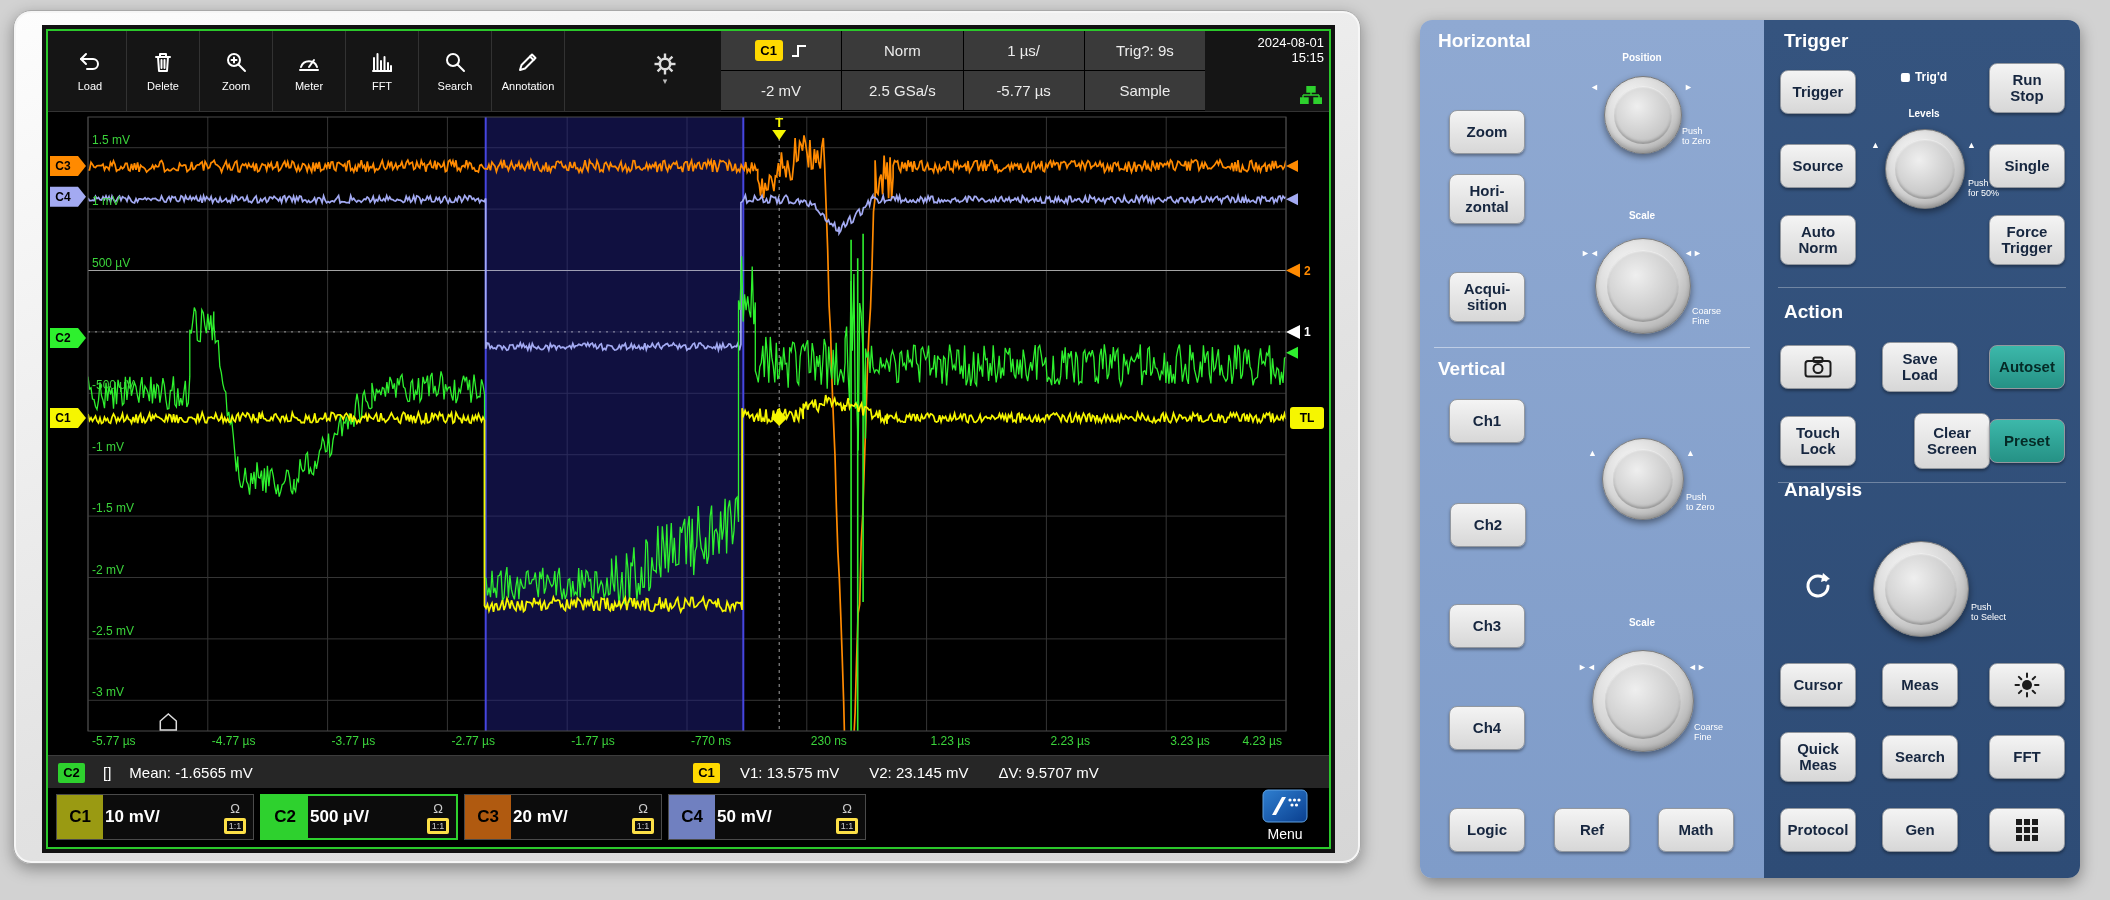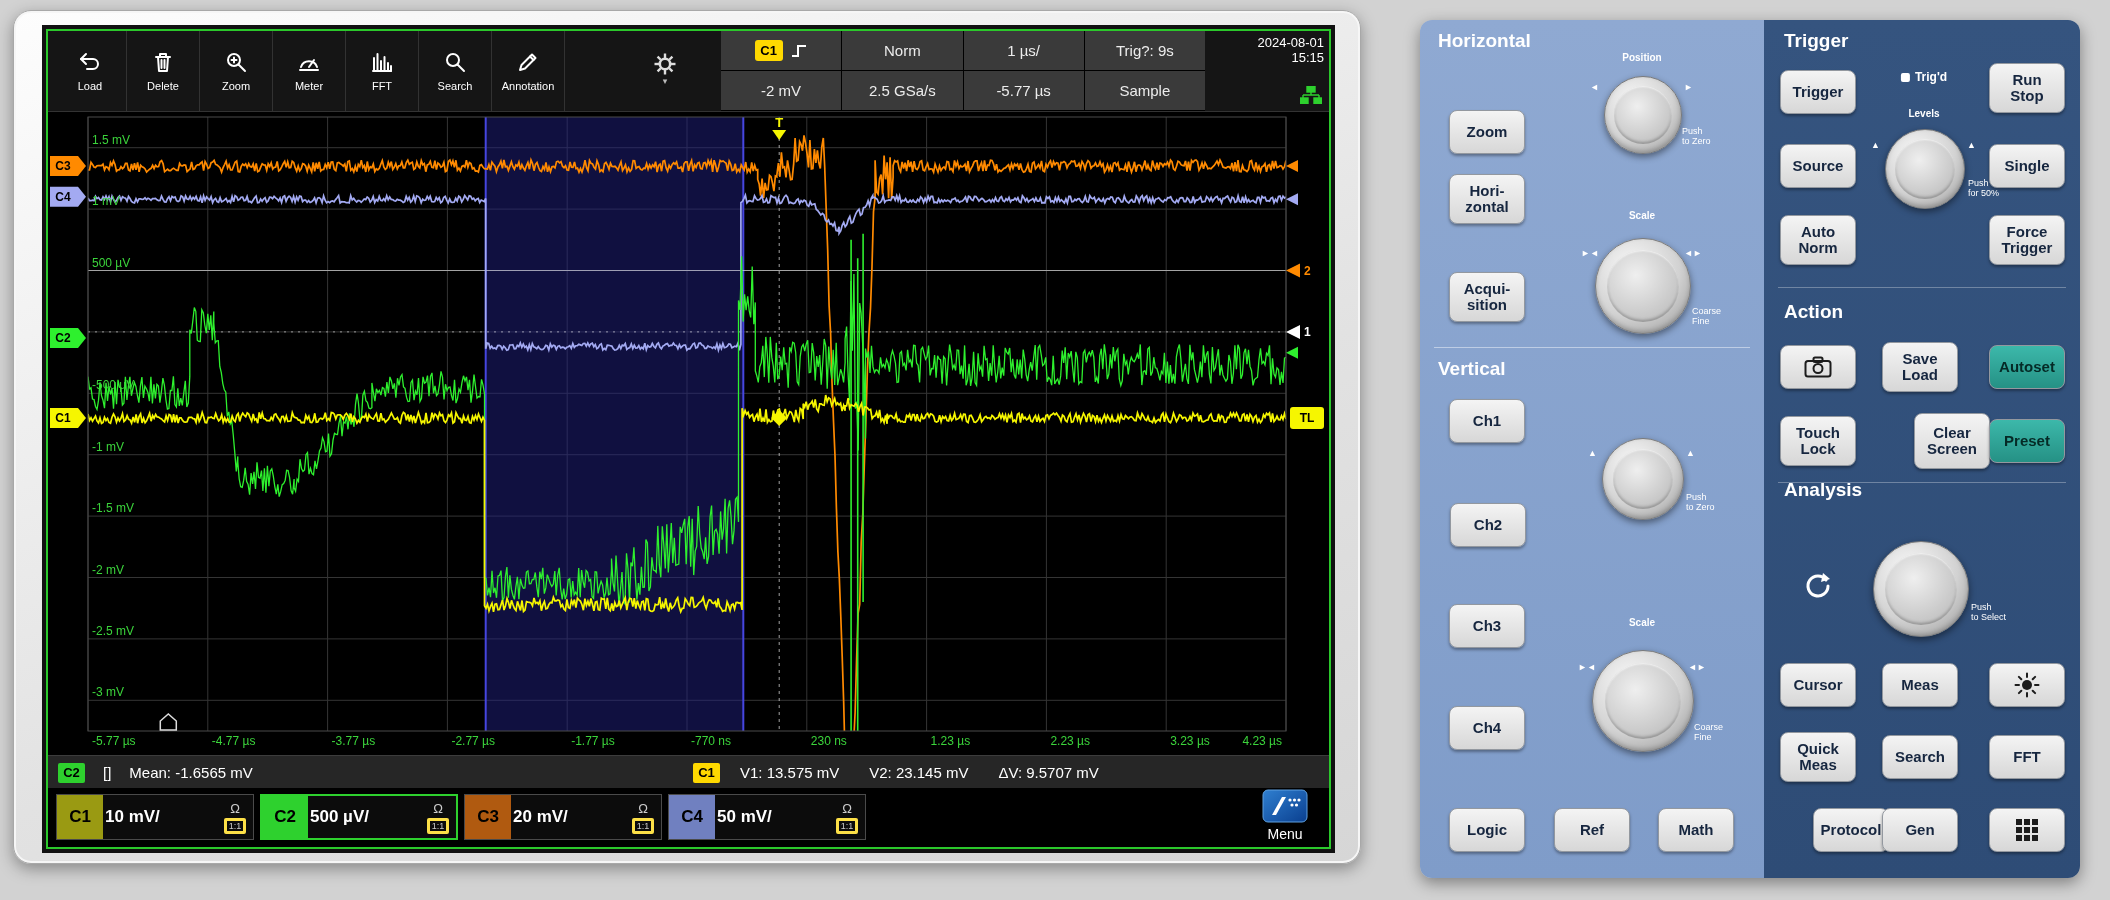--- a/index.html
+++ b/index.html
@@ -487,21 +487,21 @@
             <path d="M13 1.5 V5 M13 21 V24.5 M1.5 13 H5 M21 13 H24.5 M4.9 4.9 L7.3 7.3 M18.7 18.7 L21.1 21.1 M21.1 4.9 L18.7 7.3 M7.3 18.7 L4.9 21.1"></path>
           </g>
         </svg>
       </div>
 
       <div class="pbtn" style="left:54px;top:737px;height:50px;">Quick
 Meas</div>
       <div class="pbtn" style="left:156px;top:737px;">Search</div>
       <div class="pbtn" style="left:263px;top:737px;">FFT</div>
 
-      <div class="pbtn" style="left:54px;top:810px;margin-left:33px;">Protocol</div>
+      <div class="pbtn" style="left:54px;top:810px;">Protocol</div>
       <div class="pbtn" style="left:156px;top:810px;">Gen</div>
       <div class="pbtn" style="left:263px;top:810px;">
         <svg width="24" height="24" viewBox="0 0 24 24">
           <g fill="#1c1c1c">
             <rect x="1" y="1" width="6" height="6"></rect>
               <rect x="9" y="1" width="6" height="6"></rect>
               <rect x="17" y="1" width="6" height="6"></rect>
             <rect x="1" y="9" width="6" height="6"></rect>
               <rect x="9" y="9" width="6" height="6"></rect>
               <rect x="17" y="9" width="6" height="6"></rect>

